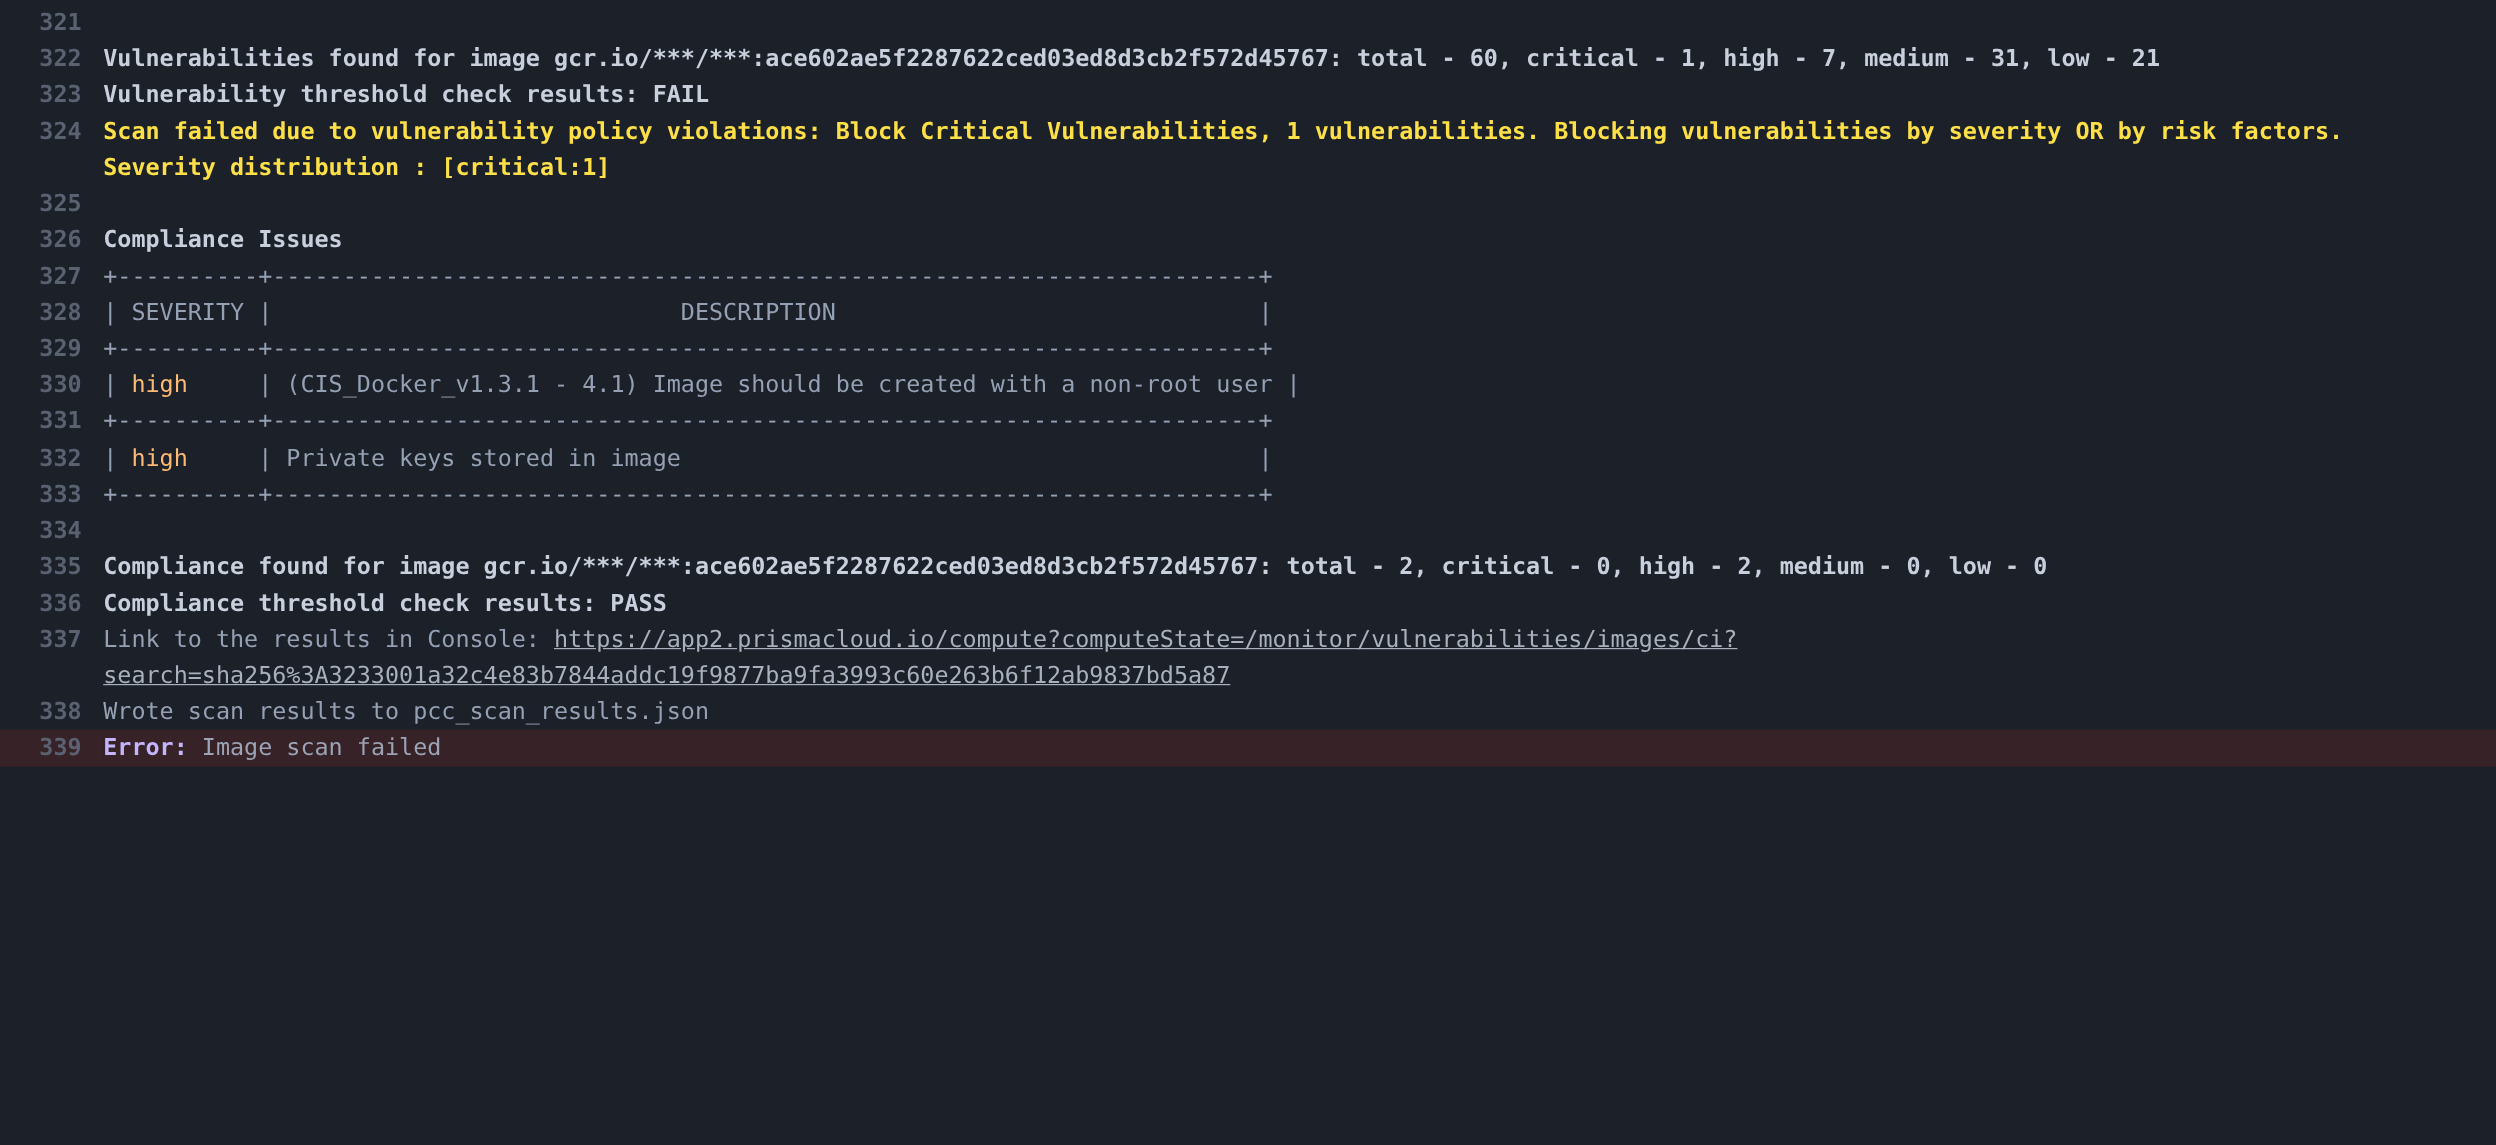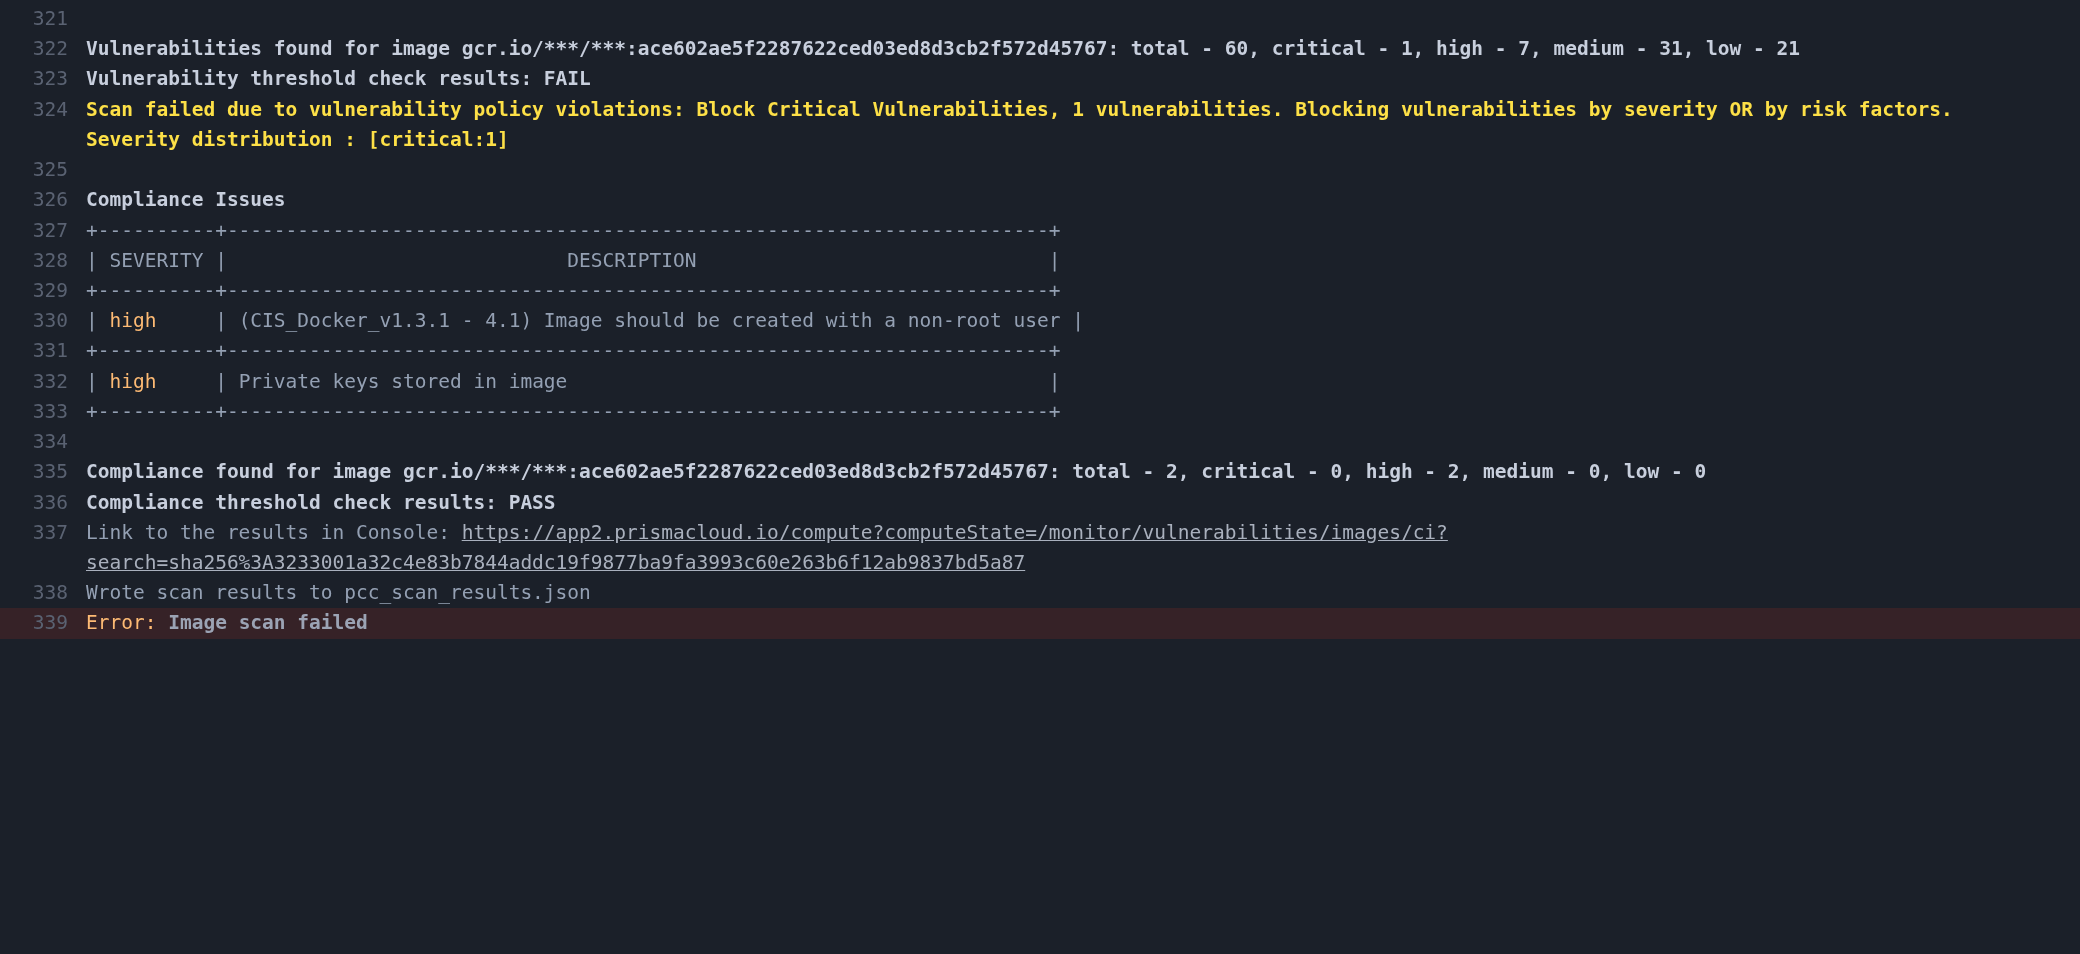--- a/index.html
+++ b/index.html
@@ -16,28 +16,29 @@
     grid-template-columns:86px 1fr;
     white-space:pre-wrap;
     word-break:break-word;
     padding:4px 0 6px 0;
   }
   .num {
     text-align:right;
     padding-right:18px;
     color:#5a6272;
     user-select:none;
+    font-weight:bold;
   }
   .line { padding-right:24px; }
   .bold   { color:#c8cfdd; font-weight:700;text-align:right; }
   .normal { color:#94a0b3; }
   .red    { color:#fde047; font-weight:700; }
   .high   { color:#fdba74; font-weight:400; }
-  .errlbl { color:#fdba74; font-weight:400; }
-  .errtxt { color:#9ba3b4; font-weight:700; }
+  .errlbl { color:#c4b5fd; font-weight:700; }
+  .errtxt { color:#9ba3b4; font-weight:400; }
   a.lnk { color:#a9b0bd; text-decoration:underline; }
   .row-err {
     background:rgba(120,40,38,0.30);
   }
 </style>
 </head>
 <body>
 
 <div class="log" id="log"><div class="num">321</div><div class="line">&nbsp;</div><div class="num">322</div><div class="line"><span class="bold">Vulnerabilities found for image gcr.io/***/***:ace602ae5f2287622ced03ed8d3cb2f572d45767: total - 60, critical - 1, high - 7, medium - 31, low - 21</span></div><div class="num">323</div><div class="line"><span class="bold">Vulnerability threshold check results: FAIL</span></div><div class="num">324</div><div class="line"><span class="red">Scan failed due to vulnerability policy violations: Block Critical Vulnerabilities, 1 vulnerabilities. Blocking vulnerabilities by severity OR by risk factors. Severity distribution : [critical:1]</span></div><div class="num">325</div><div class="line">&nbsp;</div><div class="num">326</div><div class="line"><span class="bold">Compliance Issues</span></div><div class="num">327</div><div class="line"><span class="normal">+----------+----------------------------------------------------------------------+</span></div><div class="num">328</div><div class="line"><span class="normal">| SEVERITY |                             DESCRIPTION                              |</span></div><div class="num">329</div><div class="line"><span class="normal">+----------+----------------------------------------------------------------------+</span></div><div class="num">330</div><div class="line"><span class="normal">| </span><span class="high">high</span><span class="normal">     | (CIS_Docker_v1.3.1 - 4.1) Image should be created with a non-root user |</span></div><div class="num">331</div><div class="line"><span class="normal">+----------+----------------------------------------------------------------------+</span></div><div class="num">332</div><div class="line"><span class="normal">| </span><span class="high">high</span><span class="normal">     | Private keys stored in image                                         |</span></div><div class="num">333</div><div class="line"><span class="normal">+----------+----------------------------------------------------------------------+</span></div><div class="num">334</div><div class="line">&nbsp;</div><div class="num">335</div><div class="line"><span class="bold">Compliance found for image gcr.io/***/***:ace602ae5f2287622ced03ed8d3cb2f572d45767: total - 2, critical - 0, high - 2, medium - 0, low - 0</span></div><div class="num">336</div><div class="line"><span class="bold">Compliance threshold check results: PASS</span></div><div class="num">337</div><div class="line"><span class="normal">Link to the results in Console: </span><a href="#" class="lnk">https://app2.prismacloud.io/compute?computeState=/monitor/vulnerabilities/images/ci?search=sha256%3A3233001a32c4e83b7844addc19f9877ba9fa3993c60e263b6f12ab9837bd5a87</a></div><div class="num">338</div><div class="line"><span class="normal">Wrote scan results to pcc_scan_results.json</span></div><div class="num row-err">339</div><div class="line row-err"><span class="errlbl">Error:</span><span class="errtxt"> Image scan failed</span></div></div>
 

